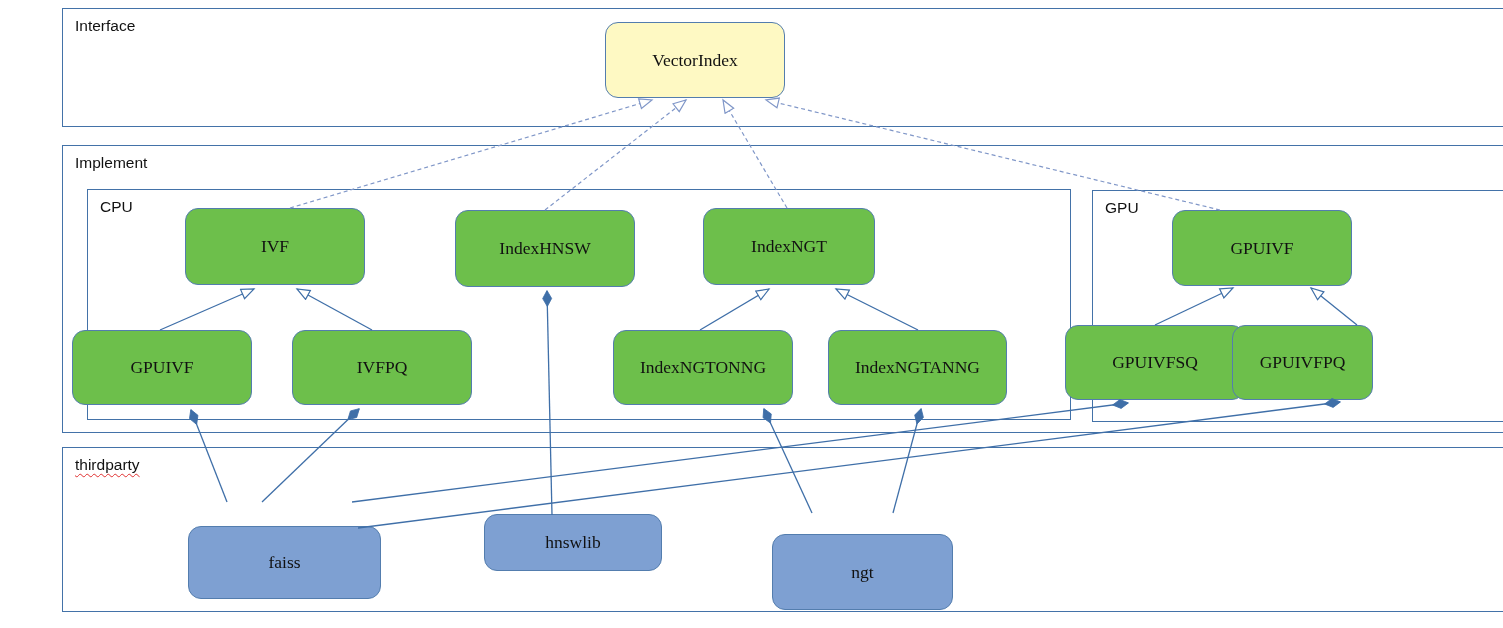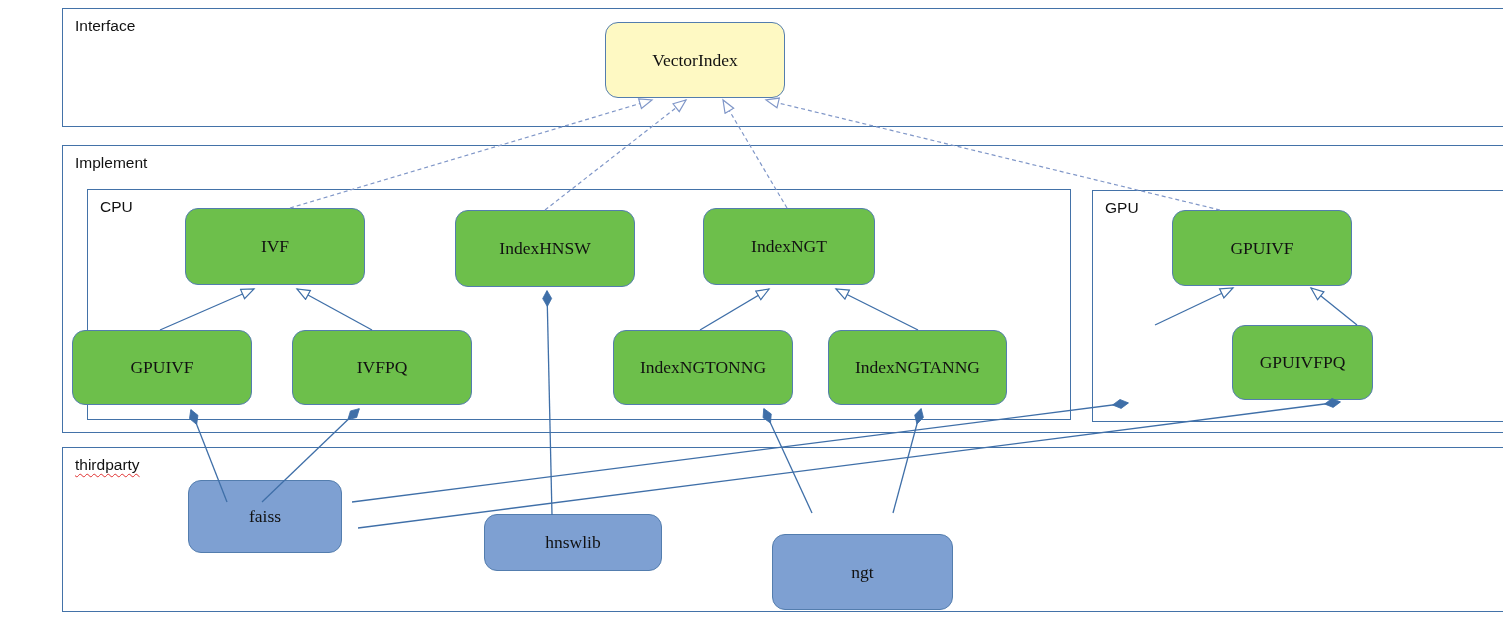--- a/index.html
+++ b/index.html
@@ -111,26 +111,29 @@
   </div>
 
   <div class="node cls" style="left:613px;top:330px;width:180px;height:75px">
     <span class="nlabel">IndexNGTONNG</span>
   </div>
 
   <div class="node cls" style="left:828px;top:330px;width:179px;height:75px">
     <span class="nlabel">IndexNGTANNG</span>
   </div>
 
+  <div class="node cls" style="left:1065px;top:325px;width:180px;height:75px">
+    <span class="nlabel">GPUIVFSQ</span>
+  </div>
 
   <div class="node cls" style="left:1232px;top:325px;width:141px;height:75px">
     <span class="nlabel">GPUIVFPQ</span>
   </div>
 
-  <div class="node third" style="left:188px;top:480px;width:154px;height:73px">
+  <div class="node third" style="left:188px;top:526px;width:193px;height:73px">
     <span class="nlabel">faiss</span>
   </div>
 
   <div class="node third" style="left:484px;top:514px;width:178px;height:57px">
     <span class="nlabel">hnswlib</span>
   </div>
 
   <div class="node third" style="left:772px;top:534px;width:181px;height:76px">
     <span class="nlabel">ngt</span>
   </div>

